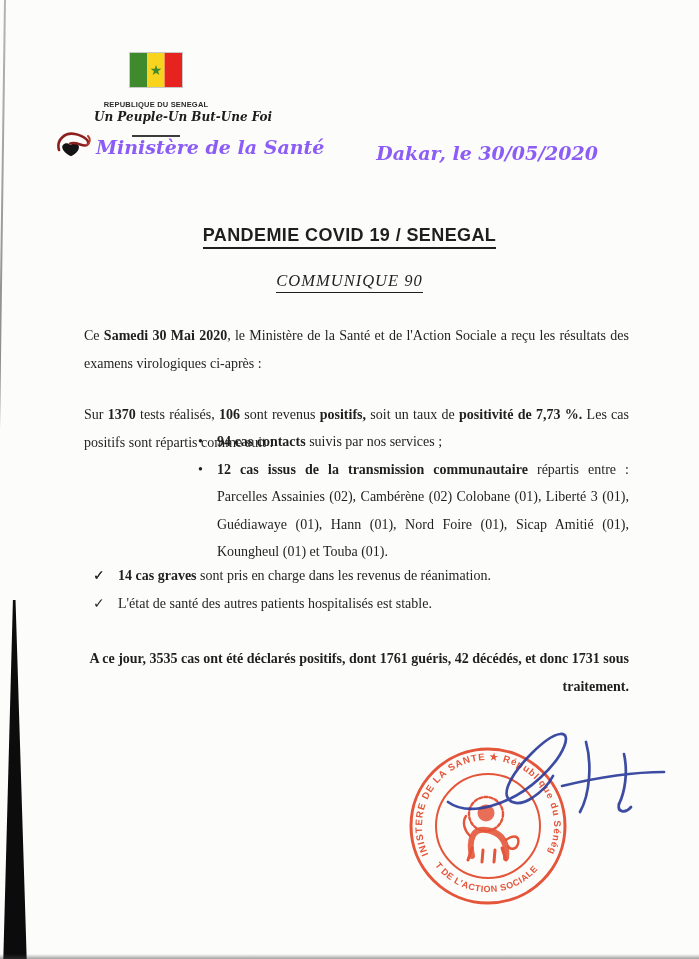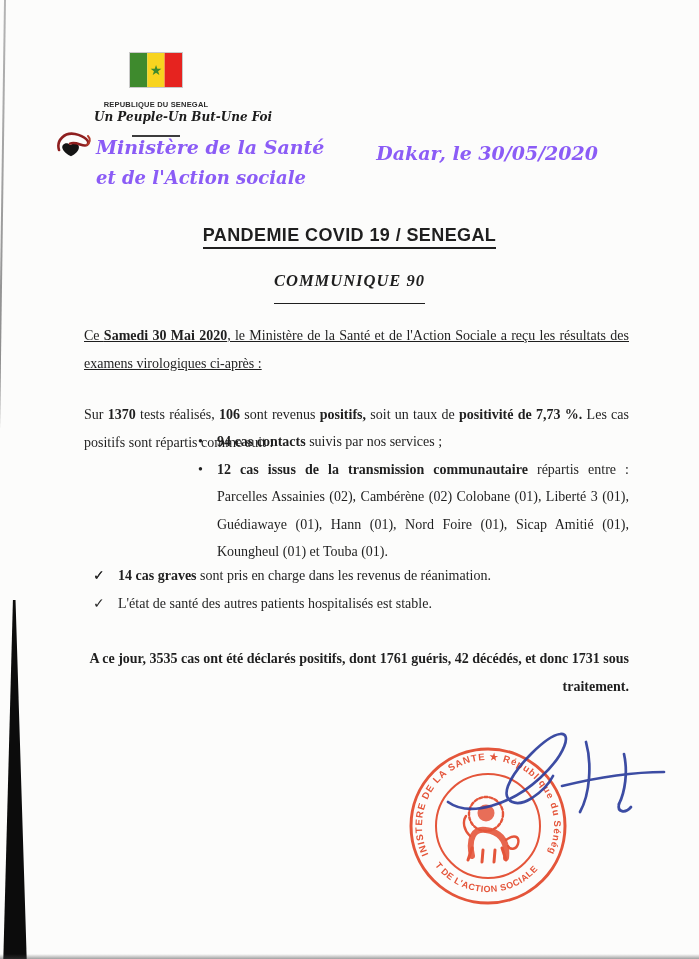--- a/index.html
+++ b/index.html
@@ -26,25 +26,25 @@
   .ministry-logo{position:absolute; left:56px; top:130px; width:36px; height:32px;}
   .script{font-family:"DejaVu Serif",serif; font-style:italic; color:#8b5cf6;}
   .ministry-1{position:absolute; left:96px; top:136px; font-size:19px; font-weight:bold;}
   .ministry-2{position:absolute; left:96px; top:167px; font-size:18px; font-weight:bold;}
   .dateline{position:absolute; right:101px; top:142px; font-size:19px; font-weight:bold; white-space:nowrap;}
   
   .title-wrap{position:absolute; left:0; top:225px; width:100%; text-align:center;}
   .doc-title{display:inline-block; font-family:"Liberation Sans",sans-serif; font-weight:bold;
     font-size:18px; letter-spacing:.4px; border-bottom:2px solid #1f1f1f; padding-bottom:1px;}
   .subtitle-wrap{position:absolute; left:0; top:271px; width:100%; text-align:center;}
-  .doc-subtitle{display:inline-block; font-weight:bold; font-style:italic; font-size:16.5px;
-    letter-spacing:1px; border-bottom:1.5px solid #1f1f1f; padding-bottom:12px;}
+  .doc-subtitle{display:inline-block; font-weight:normal; font-style:italic; font-size:16.5px;
+    letter-spacing:1px; border-bottom:1.5px solid #1f1f1f; padding-bottom:1px;}
   
   .bodyblock{position:absolute; left:84px; width:545px; font-size:14px; line-height:27.5px; text-align:justify;}
-  .p1{top:322px;text-decoration:underline;} .p2{top:388px;margin-top:13px;}
+  .p1{top:322px;} .p2{top:388px;margin-top:13px;}
   .bullets{top:428px; margin:0; padding:0; list-style:none;}
   .bullets li{position:relative; padding-left:133px;}
   .bullet-marker{position:absolute; left:114px; top:0; font-size:14px;}
   .checks{top:562px;}
   .check-row{position:relative; padding-left:34px; text-align:left;}
   .tick{position:absolute; left:9px; top:0; font-size:14px; color:#2a2a2a;}
   .closing{top:645px; font-weight:bold; text-align:right;}
   b{font-weight:bold;}
   
   .stamp-svg{position:absolute; left:398px; top:744px; width:182px; height:166px; opacity:.92;}
@@ -70,21 +70,20 @@
     <div class="motto">Un Peuple-Un But-Une Foi</div>
     <div class="motto-divider"></div>
   </div>
 
   <svg class="ministry-logo" viewBox="0 0 36 32">
     <path d="M14,15 c-3,-4 -9,-1 -7.5,3.5 c1.4,4 6.5,6.8 8.5,7.8 c2,-1 6.8,-3.8 7.8,-7.8 c1.2,-4.6 -4.8,-7.5 -7.8,-3.5 z" fill="#141414"></path>
     <path d="M3,20 C0,10 9,2 19,4 C29,6 35,12 31,15 C27,17.6 21,11 14,13.6" fill="none" stroke="#8e1f1f" stroke-width="2.6" stroke-linecap="round"></path>
     <path d="M31,15 C34,13 35,9 32,6" fill="none" stroke="#b23a2a" stroke-width="2" stroke-linecap="round"></path>
   </svg>
   <div class="script ministry-1">Ministère de la Santé</div>
-  <div class="script ministry-2">et de l'Action sociale</div>
   <div class="script dateline">Dakar, le 30/05/2020</div>
 
   <div class="title-wrap">
     <span class="doc-title">PANDEMIE COVID 19 / SENEGAL</span>
   </div>
   <div class="subtitle-wrap">
     <span class="doc-subtitle">COMMUNIQUE 90</span>
   </div>
 
   <div class="bodyblock p1"><span>Ce </span><b>Samedi 30 Mai 2020</b><span>, le Ministère de la Santé et de l'Action Sociale a reçu les résultats des examens virologiques ci-après :</span></div>

